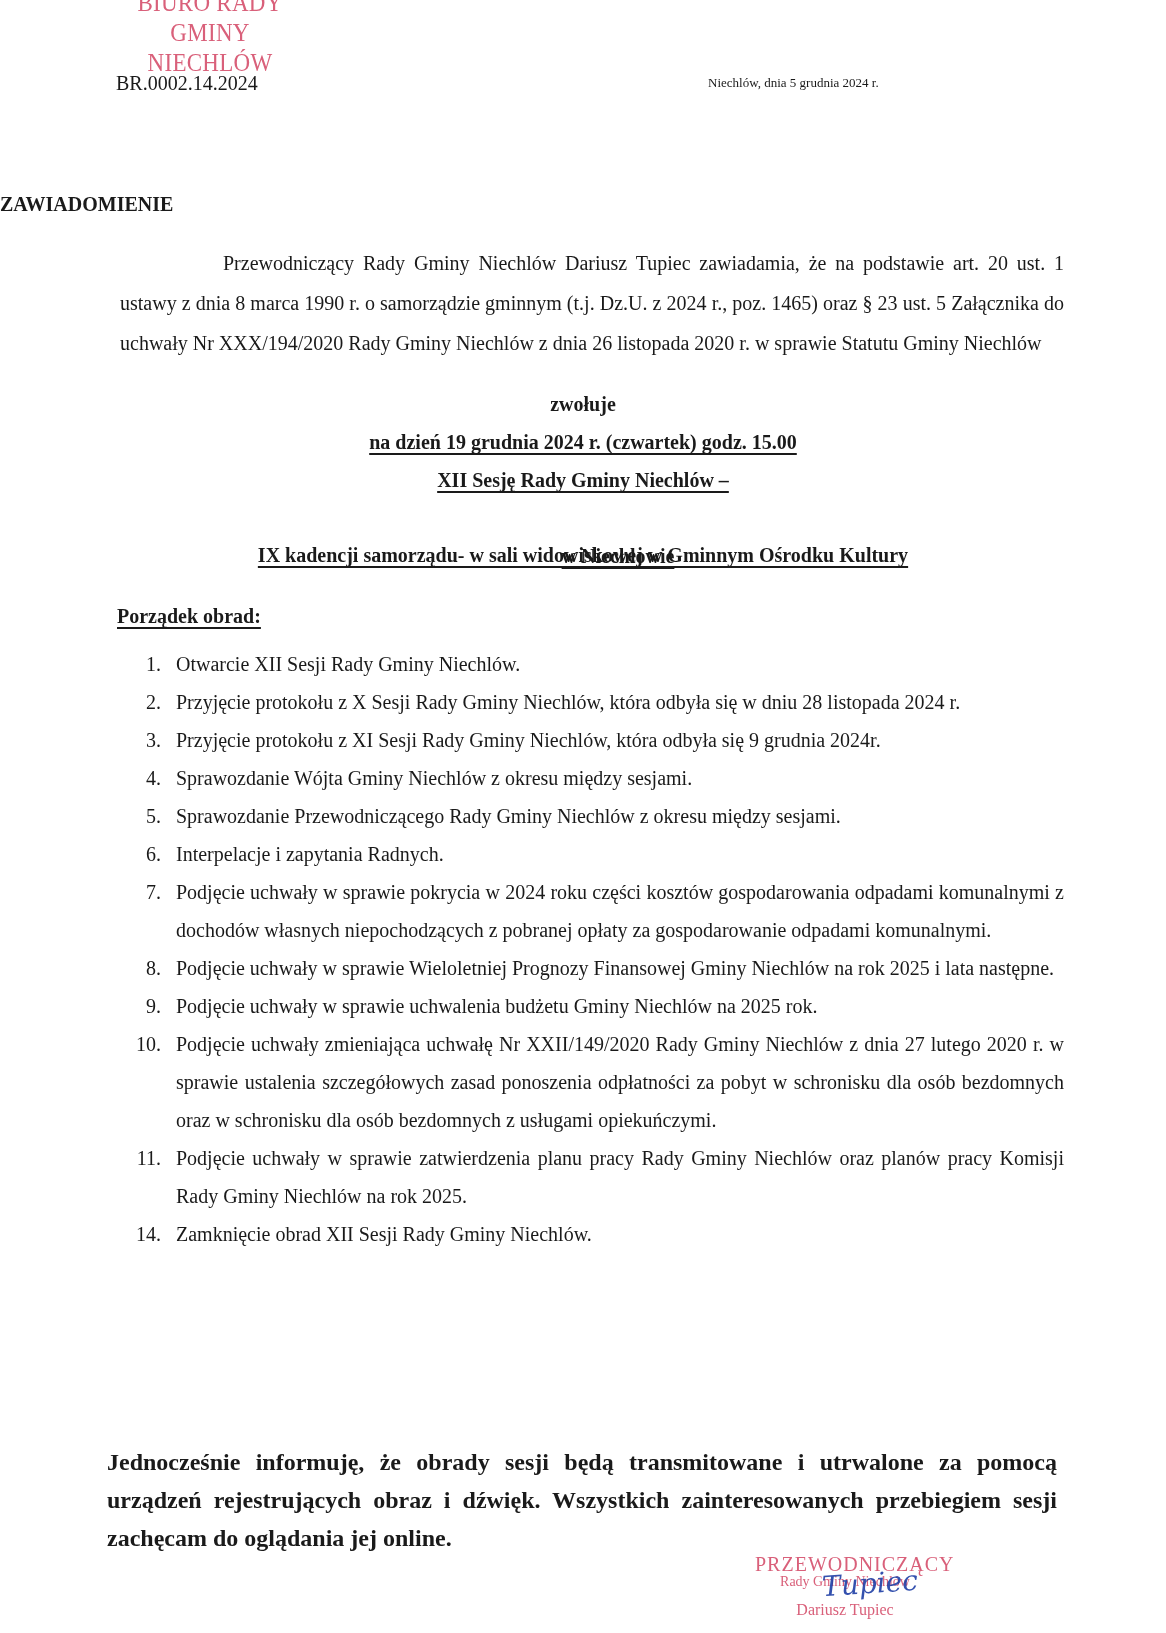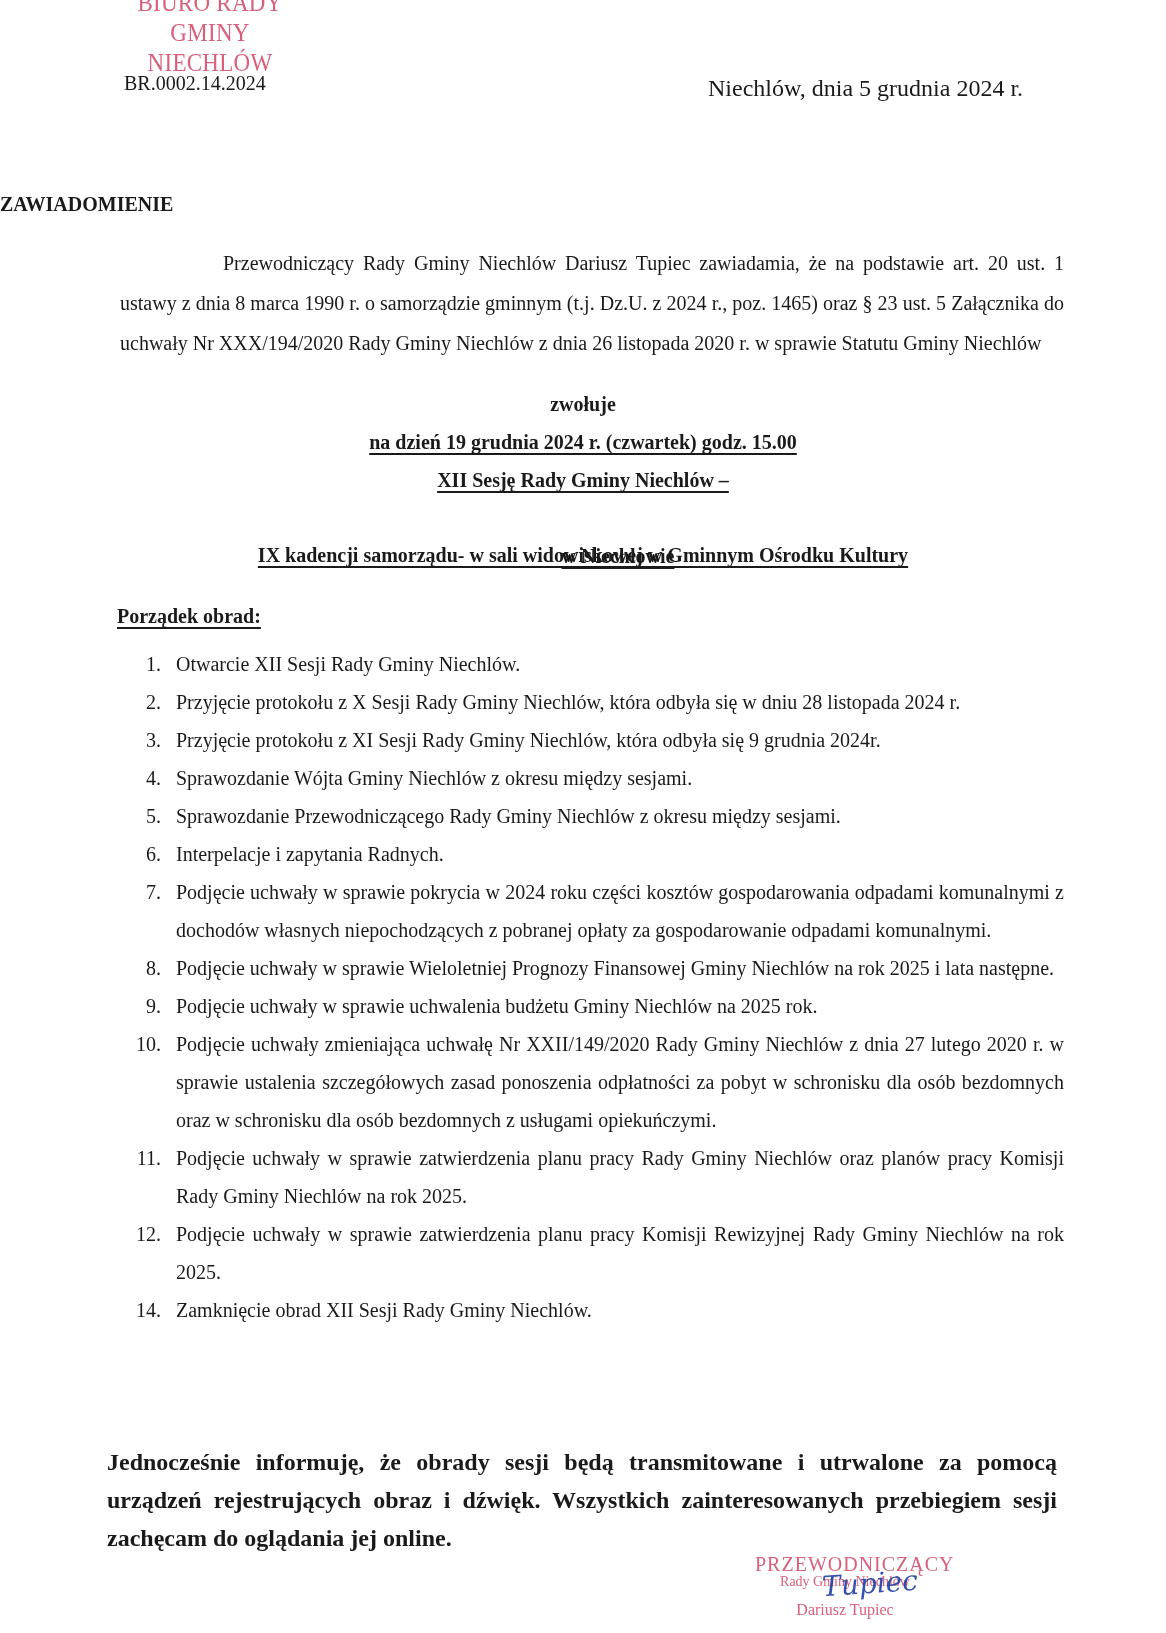--- a/index.html
+++ b/index.html
@@ -2,22 +2,22 @@
 <html><head>
   <meta charset="utf-8">
   <style>
     html, body { margin: 0; padding: 0; background: #ffffff; }
     body { width: 1166px; height: 1633px; position: relative; overflow: hidden;
       font-family: "Liberation Serif", serif; color: #1a1a1a; }
     .stamp-top { position: absolute; left: 100px; top: -12px; width: 220px; text-align: center;
       color: #d9607a; font-family: "Liberation Serif", serif; font-size: 25px; line-height: 30px; letter-spacing: 0.3px; }
     .stamp-top .l1 { transform: scaleX(0.92); }
     .stamp-top .l2 { transform: scaleX(0.92); }
-    .ref { position: absolute; left: 124px; top: 72px; font-size: 20px; }
-    .place-date { position: absolute; left: 708px; top: 75px; font-size: 24px; }
+    .ref { position: absolute; left: 116px; top: 72px; font-size: 20px; }
+    .place-date { position: absolute; left: 708px; top: 75px; font-size: 13px; }
     .title { position: absolute; left: 0; width: 1166px; top: 193px; text-align: left; font-weight: bold; font-size: 20px; }
     .intro { position: absolute; left: 120px; top: 243px; width: 944px; font-size: 20px; line-height: 40px; text-align: justify; text-indent: 103px; }
     .center-block { position: absolute; left: 0; width: 1166px; text-align: center; font-weight: bold; font-size: 20px; }
     .u { text-decoration: underline; text-underline-offset: 4px; text-decoration-thickness: 2px; }
     .agenda-hd { position: absolute; left: 117px; top: 605px; font-weight: bold; font-size: 20px; }
     .agenda { position: absolute; left: 120px; top: 645px; width: 944px; margin: 0; padding: 0; list-style: none; font-size: 20px; }
     .agenda li { display: flex; line-height: 38px; }
     .agenda .num { width: 56px; flex: 0 0 56px; text-align: right; padding-right: 15px; box-sizing: border-box; }
     .agenda .txt { flex: 1; text-align: justify; }
     .final { position: absolute; left: 107px; top: 1443px; width: 950px; font-size: 24px; line-height: 38px; font-weight: bold; text-align: justify; }
@@ -87,24 +87,20 @@
     </li>
     <li>
       <span class="num">10.</span>
       <span class="txt">Podjęcie uchwały zmieniająca uchwałę Nr XXII/149/2020 Rady Gminy Niechlów z dnia 27 lutego 2020 r. w sprawie ustalenia szczegółowych zasad ponoszenia odpłatności za pobyt w schronisku dla osób bezdomnych oraz w schronisku dla osób bezdomnych z usługami opiekuńczymi.</span>
     </li>
     <li>
       <span class="num">11.</span>
       <span class="txt">Podjęcie uchwały w sprawie zatwierdzenia planu pracy Rady Gminy Niechlów oraz planów pracy Komisji Rady Gminy Niechlów na rok 2025.</span>
     </li>
     <li>
-      <span class="num">12.</span>
-      <span class="txt">Podjęcie uchwały w sprawie zatwierdzenia planu pracy Komisji Rewizyjnej Rady Gminy Niechlów na rok 2025.</span>
-    </li>
-    <li>
       <span class="num">14.</span>
       <span class="txt">Zamknięcie obrad XII Sesji Rady Gminy Niechlów.</span>
     </li>
   </ul>
 
 <div class="final">Jednocześnie informuję, że obrady sesji będą transmitowane i utrwalone za pomocą urządzeń rejestrujących obraz i dźwięk. Wszystkich zainteresowanych przebiegiem sesji zachęcam do oglądania jej online.</div>
 
 <div class="stamp-bottom">
   <div class="r1">PRZEWODNICZĄCY</div>
   <div>Rady Gminy Niechlów</div>

